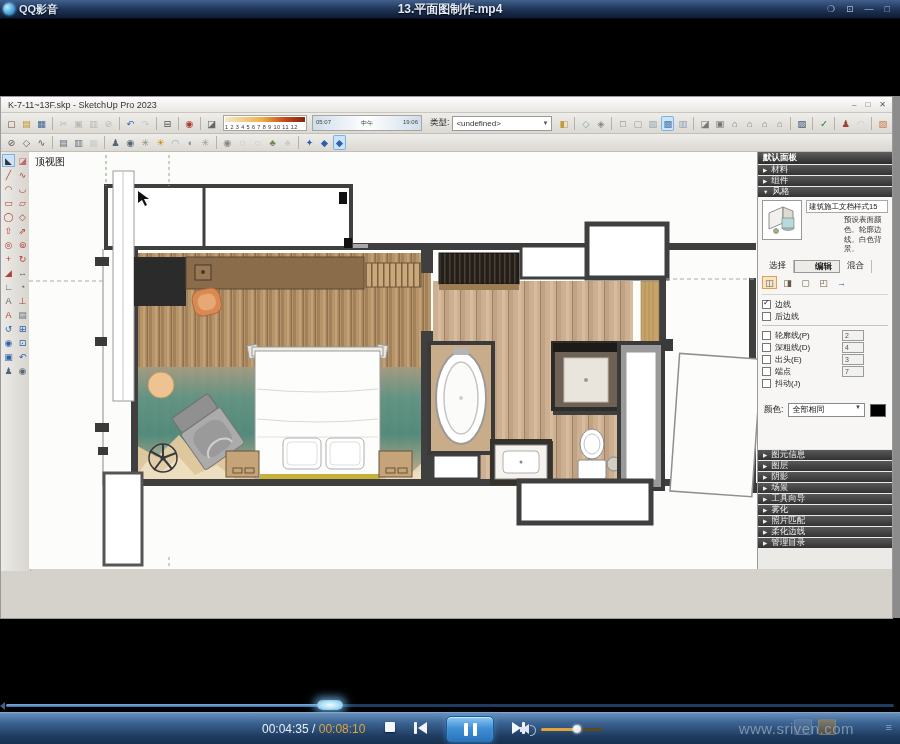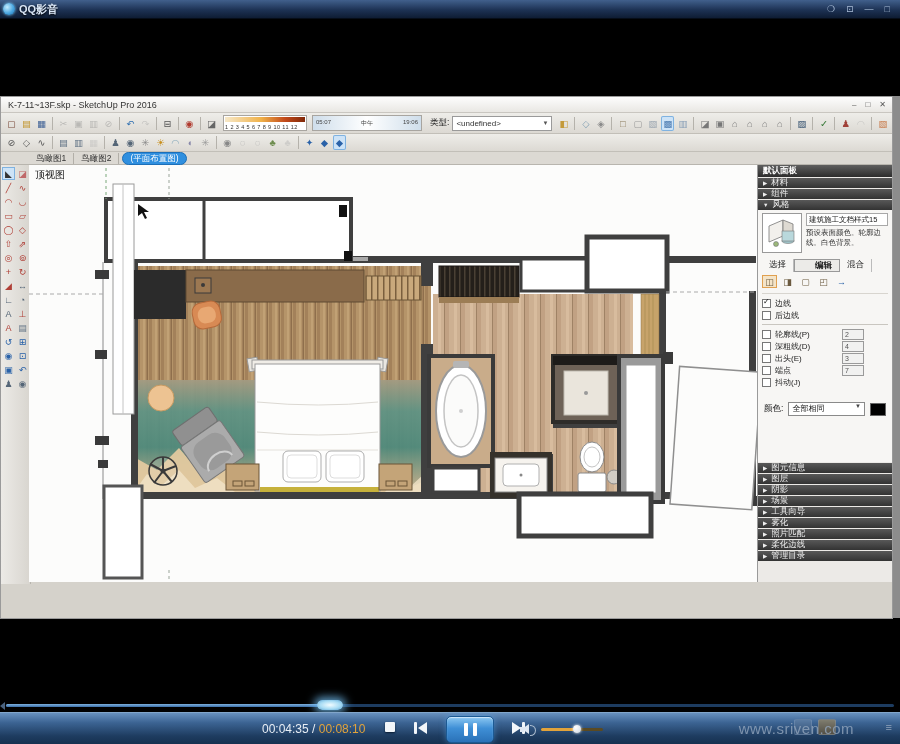--- a/index.html
+++ b/index.html
@@ -71,21 +71,21 @@
     display:flex;align-items:center;padding:0 5px;}
   .panel-bar{height:10px;background:linear-gradient(#585858,#333);color:#eee;display:flex;align-items:center;
     gap:4px;padding:0 5px;margin-top:1px;}
   .panel-bar .arrow{font-size:5.5px;}
   .style-content{background:#f7f6f4;height:252px;padding:3px 4px;box-sizing:border-box;overflow:hidden;}
   .style-top{display:flex;gap:4px;}
   .style-thumb{width:38px;height:38px;border:1px solid #999;background:#fff;flex:0 0 auto;}
   .style-meta{flex:1;min-width:0;}
   .style-name{border:1px solid #a8a8a8;background:#fff;height:11px;line-height:11px;font-size:7.5px;
     padding:0 2px;white-space:nowrap;overflow:hidden;margin-bottom:2px;color:#222;}
-  .style-desc{font-size:7.5px;color:#333;line-height:1.3;}
+  .style-desc{font-size:7.5px;color:#333;line-height:1.3;margin-left:38px;}
   .style-tabs{display:flex;margin:6px 0 3px;}
   .stab{padding:0 7px;font-size:8.5px;color:#222;border-right:1px solid #bbb;line-height:11px;}
   .stab.active{border:1px solid #999;background:#ecebe8;font-weight:bold;padding-left:20px;}
   .edge-icons{display:flex;gap:3px;margin:3px 0 5px;}
   .eicon{width:15px;height:13px;display:flex;align-items:center;justify-content:center;font-size:9px;color:#6b5a3f;}
   .eicon.active{box-shadow:0 0 0 1px #e0a050 inset;background:#f4e4c8;}
   .edge-rows{border-top:1px solid #d8d5cf;padding-top:3px;}
   .edge-row{display:flex;align-items:center;gap:4px;height:12px;padding-right:24px;}
   .edge-rows .edge-row:nth-child(2){border-bottom:1px solid #c9c6c0;padding-bottom:3px;margin-bottom:3px;}
   .cb{width:7px;height:7px;border:1px solid #777;background:#fff;position:relative;flex:0 0 auto;}
@@ -155,34 +155,35 @@
   .list-btn{position:absolute;right:8px;top:8px;font-size:11px;color:#8fa3ba;}
 </style>
 </head>
 <body>
 
 <div class="stage">
 
   <div class="titlebar">
     <span class="logo"></span>
     <span class="appname">QQ影音</span>
+    <span class="vtitle">13.平面图制作.mp4</span>
     <span class="tb-icons">
         <span>❍</span>
         <span>⊡</span>
         <span>—</span>
         <span>□</span>
       </span>
   </div>
 
 
   <div class="video-area">
     <div class="suwin">
 
       <div class="su-titlebar">
-        <span>K-7-11~13F.skp - SketchUp Pro 2016</span>
+        <span>K-7-11~13F.skp - SketchUp Pro 2023</span>
         <span class="su-winbtns">
             <span>–</span>
             <span>□</span>
             <span>✕</span>
           </span>
       </div>
 
 
       <div class="su-toolbar su-toolbar1">
         <span style="display:contents"><span class="tbi" style="color: rgb(122, 74, 58);">▢</span><span class="tbi" style="color: rgb(196, 154, 58);">▤</span><span class="tbi" style="color: rgb(74, 106, 154);">▦</span><span class="tbi sep"></span><span class="tbi grayed" style="color: rgb(119, 119, 119);">✂</span><span class="tbi grayed" style="color: rgb(119, 119, 119);">▣</span><span class="tbi grayed" style="color: rgb(119, 119, 119);">▥</span><span class="tbi grayed" style="color: rgb(119, 119, 119);">⊘</span><span class="tbi sep"></span><span class="tbi" style="color: rgb(47, 111, 176);">↶</span><span class="tbi grayed" style="color: rgb(153, 153, 153);">↷</span><span class="tbi sep"></span><span class="tbi" style="color: rgb(85, 85, 85);">⊟</span><span class="tbi sep"></span><span class="tbi" style="color: rgb(176, 58, 46);">◉</span><span class="tbi sep"></span><span class="tbi" style="color: rgb(102, 102, 102);">◪</span></span>
@@ -228,25 +229,20 @@
           <span class="tbi" style="color: rgb(170, 170, 170);">◌</span>
           <span class="tbi" style="color: rgb(170, 170, 170);">◌</span>
           <span class="tbi" style="color: rgb(106, 138, 74);">♣</span>
           <span class="tbi grayed" style="color: rgb(170, 170, 170);">♣</span>
           <span class="tbi sep"></span>
           <span class="tbi" style="color: rgb(42, 98, 168);">✦</span>
           <span class="tbi" style="color: rgb(42, 98, 168);">◆</span>
           <span class="tbi active" style="color: rgb(42, 98, 168);">◆</span>
         </div>
 
-      <div class="su-tabsrow">
-          <span class="scene-tab">鸟瞰图1</span>
-          <span class="scene-tab">鸟瞰图2</span>
-          <span class="scene-tab active">(平面布置图)</span>
-        </div>
 
       <div class="su-main">
 
         <div class="su-tools">
             <span class="ltool active" style="color: rgb(51, 51, 51);">◣</span>
             <span class="ltool" style="color: rgb(192, 106, 106);">◪</span>
             <span class="ltool" style="color: rgb(176, 64, 56);">╱</span>
             <span class="ltool" style="color: rgb(176, 64, 56);">∿</span>
             <span class="ltool" style="color: rgb(176, 64, 56);">◠</span>
             <span class="ltool" style="color: rgb(176, 64, 56);">◡</span>

